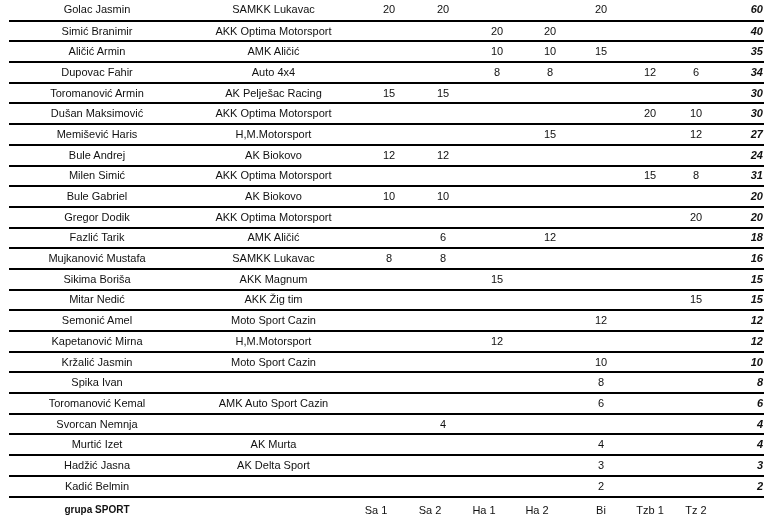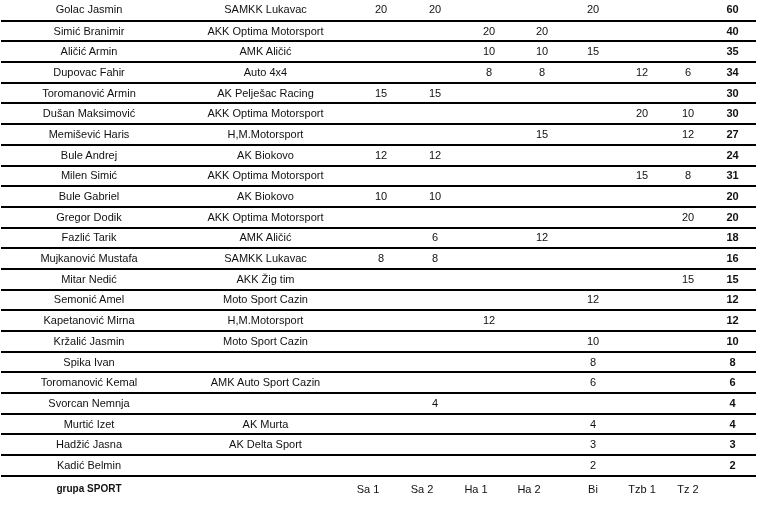--- a/index.html
+++ b/index.html
@@ -7,21 +7,21 @@
     position: relative;
     width: 777px;
     height: 532px;
     background: #ffffff;
     font-family: "Liberation Sans", "DejaVu Sans", sans-serif;
     color: #111111;
     overflow: hidden;
   }
   table.results {
     position: absolute;
-    left: 1px;
+    left: 9px;
     top: 0;
     width: 755px;
     border-collapse: collapse;
     table-layout: fixed;
   }
   td {
     font-size: 11px;
     line-height: 1;
     text-align: center;
     vertical-align: middle;
@@ -34,23 +34,24 @@
     border-bottom: 2px solid #000000;
   }
   tfoot tr { height: 34px; }
   tfoot td {
     vertical-align: top;
     padding-top: 7px;
   }
   .c-name  { }
   .c-club  { }
   .c-total {
-    text-align: center;
+    text-align: right;
     font-weight: bold;
     padding-right: 1px;
+    font-style: italic;
   }
   .footer-label {
     font-weight: bold;
     font-size: 10px;
   }
   
   .fshift { padding-right: 26px; margin-left: 8px; }
 </style>
 </head>
 <body>
@@ -220,20 +221,32 @@
           <td class="c-sa1">8</td>
           <td class="c-sa2">8</td>
           <td class="c-ha1"></td>
           <td class="c-ha2"></td>
           <td class="c-bi"></td>
           <td class="c-tzb1"></td>
           <td class="c-tz2"></td>
           <td class="c-total">16</td>
         </tr>
         <tr>
+          <td class="c-name">Sikima Boriša</td>
+          <td class="c-club">AKK Magnum</td>
+          <td class="c-sa1"></td>
+          <td class="c-sa2"></td>
+          <td class="c-ha1">15</td>
+          <td class="c-ha2"></td>
+          <td class="c-bi"></td>
+          <td class="c-tzb1"></td>
+          <td class="c-tz2"></td>
+          <td class="c-total">15</td>
+        </tr>
+        <tr>
           <td class="c-name">Mitar Nedić</td>
           <td class="c-club">AKK Žig tim</td>
           <td class="c-sa1"></td>
           <td class="c-sa2"></td>
           <td class="c-ha1"></td>
           <td class="c-ha2"></td>
           <td class="c-bi"></td>
           <td class="c-tzb1"></td>
           <td class="c-tz2">15</td>
           <td class="c-total">15</td>

